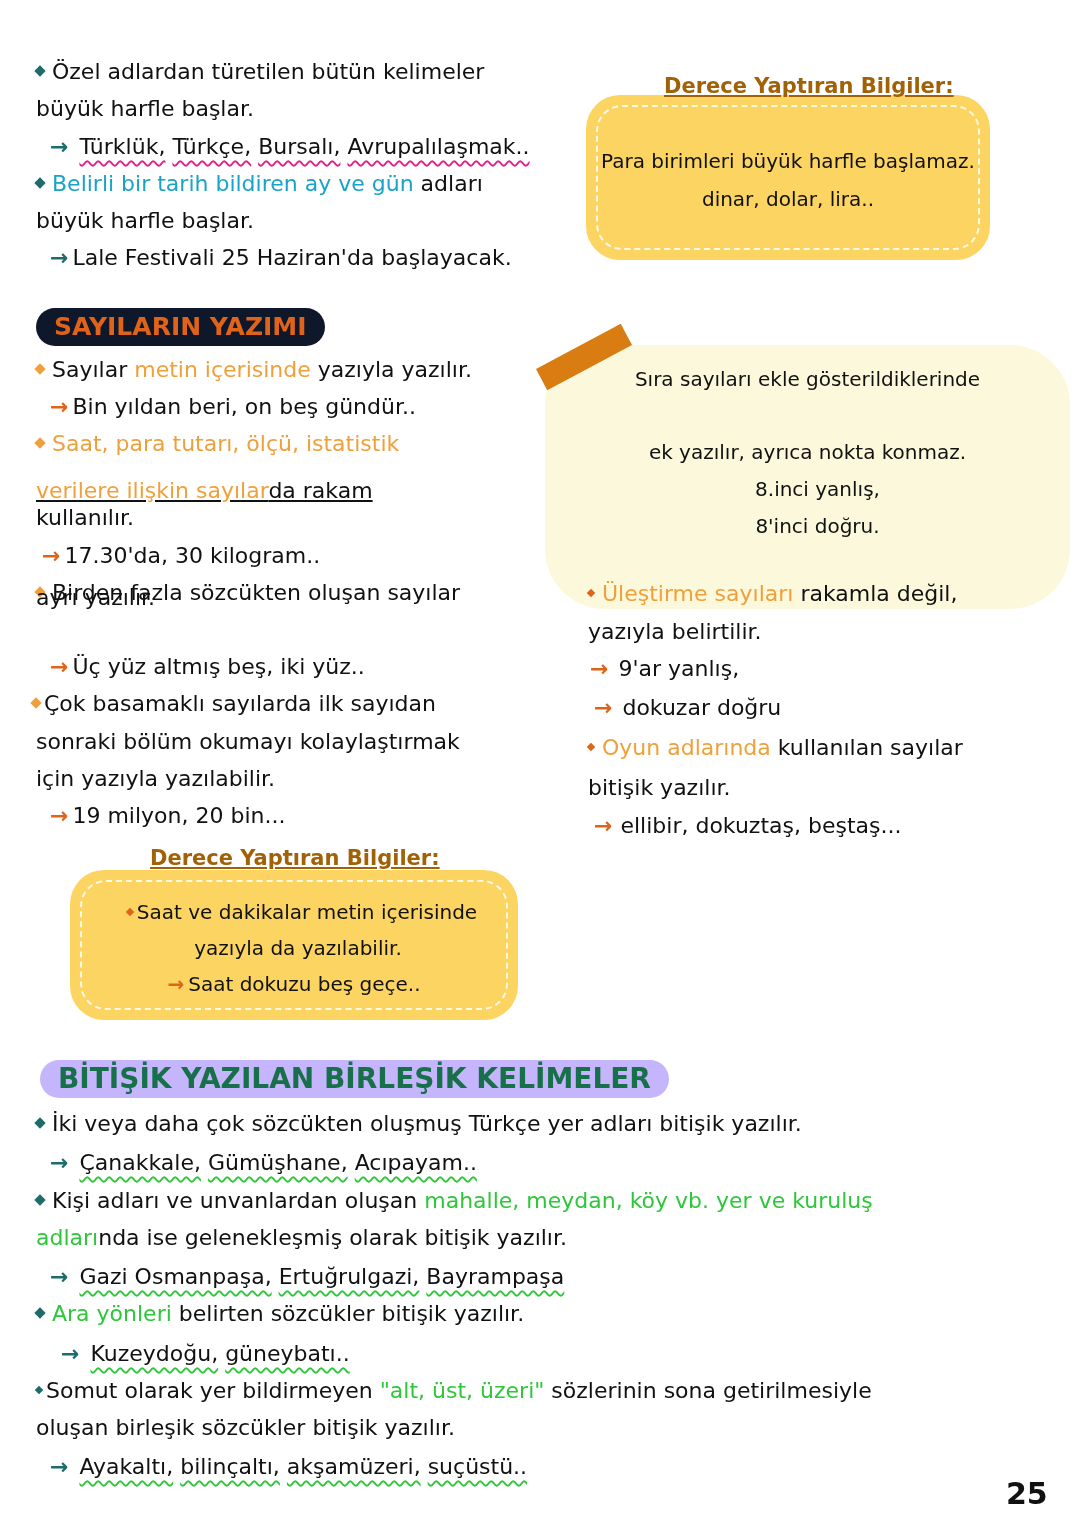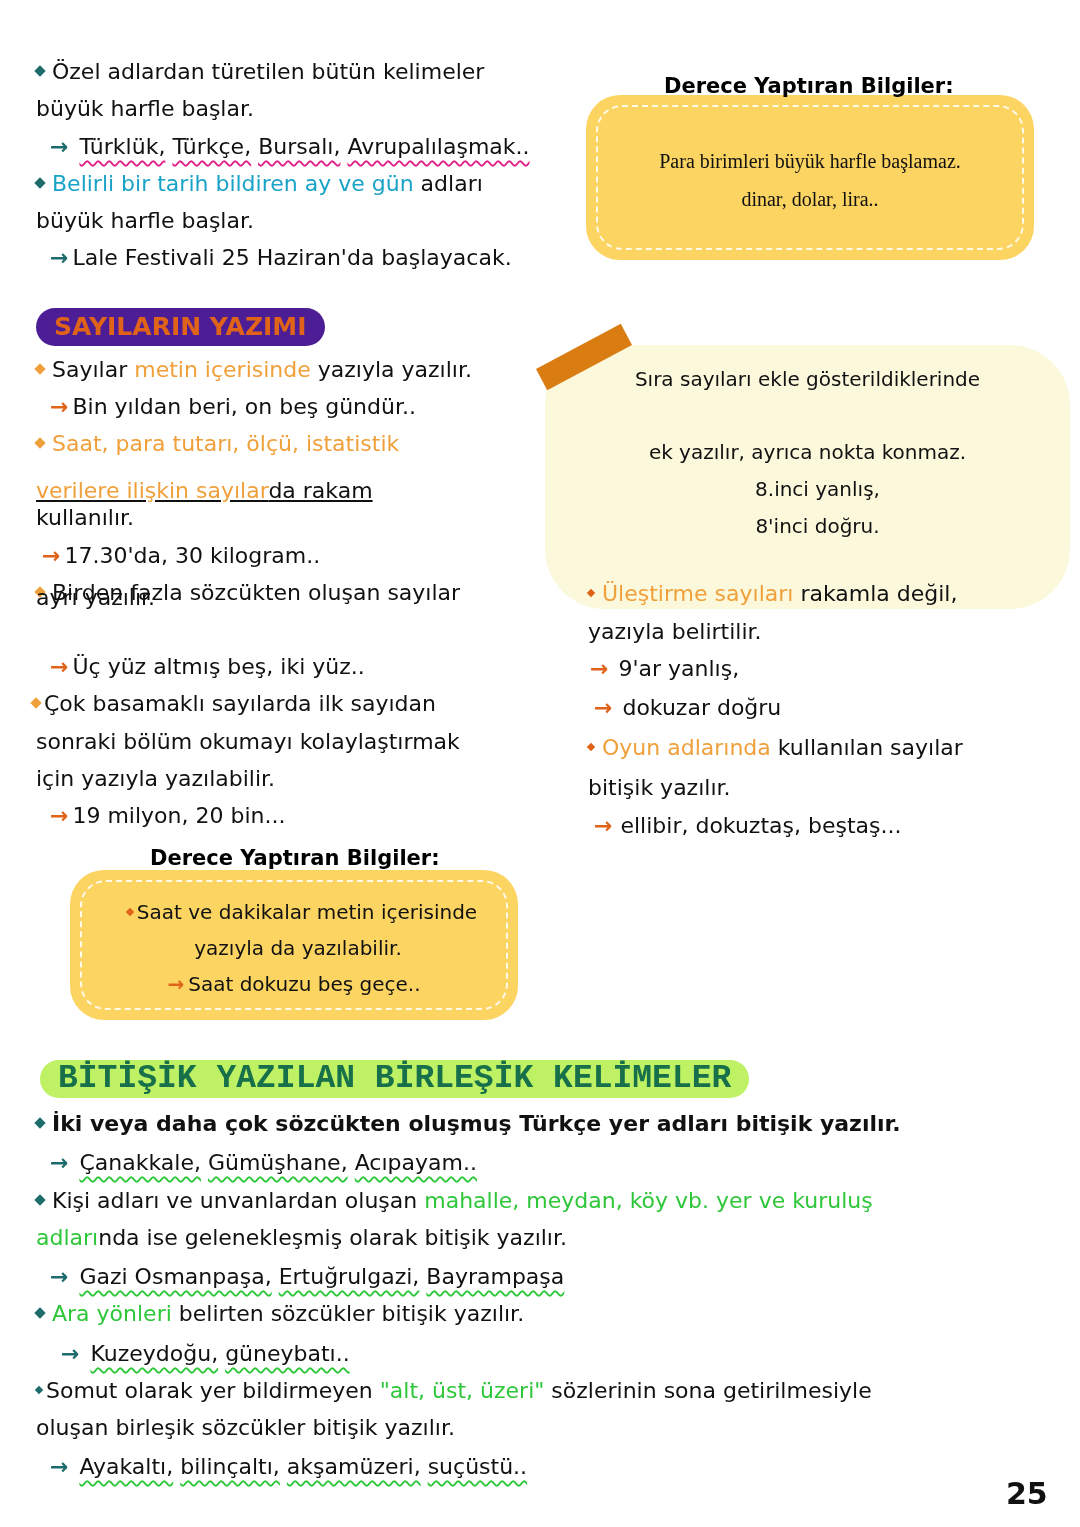--- a/index.html
+++ b/index.html
@@ -17,21 +17,21 @@
     .green { color: #2ec73a; }
     .dkgreen { color: #17704a; }
     .ul-pink { text-decoration: underline wavy #e0208a; text-underline-offset: 6px; text-decoration-thickness: 2px; }
     .ul-green { text-decoration: underline wavy #2ec73a; text-underline-offset: 6px; text-decoration-thickness: 2px; }
     .note-yellow {
       position: absolute; background: #fcd462; border-radius: 34px;
     }
     .note-yellow .dash {
       position: absolute; inset: 10px; border: 2px dashed rgba(255,255,255,0.85); border-radius: 26px;
     }
-    .note-title { position: absolute; font-weight: bold; font-size: 21px; color: #000000; white-space: nowrap; }
+    .note-title { position: absolute; font-weight: bold; font-size: 21px; color: #a16207; white-space: nowrap; text-decoration: underline; }
     .note-text { position: absolute; left: 0; right: 0; text-align: center; font-size: 20px; line-height: 36px; }
     .section-pill { position: absolute; border-radius: 22px; font-weight: bold; font-size: 25px; line-height: 38px; padding: 0 18px; white-space: nowrap; }
     .cream {
       position: absolute; background: #fbf8dc; border-radius: 60px;
     }
     .tape { position: absolute; background: #d97c12; transform: rotate(-28deg); }
     .page-num { position: absolute; font-size: 30px; font-weight: bold; }
   </style>
 </head>
 <body>
@@ -48,28 +48,28 @@
   <span class="ul-pink">Avrupalılaşmak..</span>
 </div>
 <div class="line" style="left:36px; top:166px;">
   <span class="bullet" style="background:#1d6b6b;"></span><span class="cyan">Belirli bir tarih bildiren ay ve gün</span><span> adları</span>
 </div>
 <div class="line" style="left:36px; top:203px;">büyük harfle başlar.</div>
 <div class="line" style="left:50px; top:240px;">
   <span class="arrow teal">→</span><span>Lale Festivali 25 Haziran'da başlayacak.</span>
 </div>
 
-<div class="note-yellow" style="left:586px; top:95px; width:448px; height:165px;font-family:Liberation Serif, serif;">
+<div class="note-yellow" style="left:586px; top:95px; width:404px; height:165px;">
   <div class="dash"></div>
   <div class="note-text" style="top:48px;">Para birimleri büyük harfle başlamaz.</div>
   <div class="note-text" style="top:86px;">dinar, dolar, lira..</div>
 </div>
 <div class="note-title" style="left:664px; top:74px;">Derece Yaptıran Bilgiler:</div>
 
-<div class="section-pill dkorange" style="left:36px; top:308px; background:#4c1d95;">SAYILARIN YAZIMI</div>
+<div class="section-pill dkorange" style="left:36px; top:308px; background:#0f172a;">SAYILARIN YAZIMI</div>
 
 <div class="line" style="left:36px; top:352px;">
   <span class="bullet" style="background:#f0a03a;"></span><span>Sayılar </span><span class="orange">metin içerisinde</span><span> yazıyla yazılır.</span>
 </div>
 <div class="line" style="left:50px; top:389px;">
   <span class="arrow dkorange">→</span><span>Bin yıldan beri, on beş gündür..</span>
 </div>
 <div class="line" style="left:36px; top:426px;">
   <span class="bullet" style="background:#f0a03a;"></span><span class="orange">Saat, para tutarı, ölçü, istatistik</span>
 </div>
@@ -127,23 +127,23 @@
   <div class="note-text" style="top:24px;margin-left:16px;">
     <span class="bullet" style="background:#e0631a; width:6px; height:6px; margin-right:4px;"></span><span>Saat ve dakikalar metin içerisinde</span>
   </div>
   <div class="note-text" style="top:60px;margin-left:8px;">yazıyla da yazılabilir.</div>
   <div class="note-text" style="top:96px;">
     <span class="arrow dkorange">→</span><span>Saat dokuzu beş geçe..</span>
   </div>
 </div>
 <div class="note-title" style="left:150px; top:846px;">Derece Yaptıran Bilgiler:</div>
 
-<div class="section-pill dkgreen" style="left:40px; top:1060px; background:#bef264; font-size:33px;font-family:Liberation Mono, monospace;">BİTİŞİK YAZILAN BİRLEŞİK KELİMELER</div>
+<div class="section-pill dkgreen" style="left:40px; top:1060px; background:#c4b5fd; font-size:28px;">BİTİŞİK YAZILAN BİRLEŞİK KELİMELER</div>
 
-<div class="line" style="left:36px; top:1106px;font-weight:bold;">
+<div class="line" style="left:36px; top:1106px;">
   <span class="bullet" style="background:#1d6b6b;"></span><span>İki veya daha çok sözcükten oluşmuş Türkçe yer adları bitişik yazılır.</span>
 </div>
 <div class="line" style="left:50px; top:1145px;">
   <span class="arrow teal">→</span>
   <span class="ul-green">Çanakkale,</span>
   <span class="ul-green">Gümüşhane,</span>
   <span class="ul-green">Acıpayam..</span>
 </div>
 <div class="line" style="left:36px; top:1183px;">
   <span class="bullet" style="background:#1d6b6b;"></span><span>Kişi adları ve unvanlardan oluşan </span><span class="green">mahalle, meydan, köy vb. yer ve kuruluş</span>

